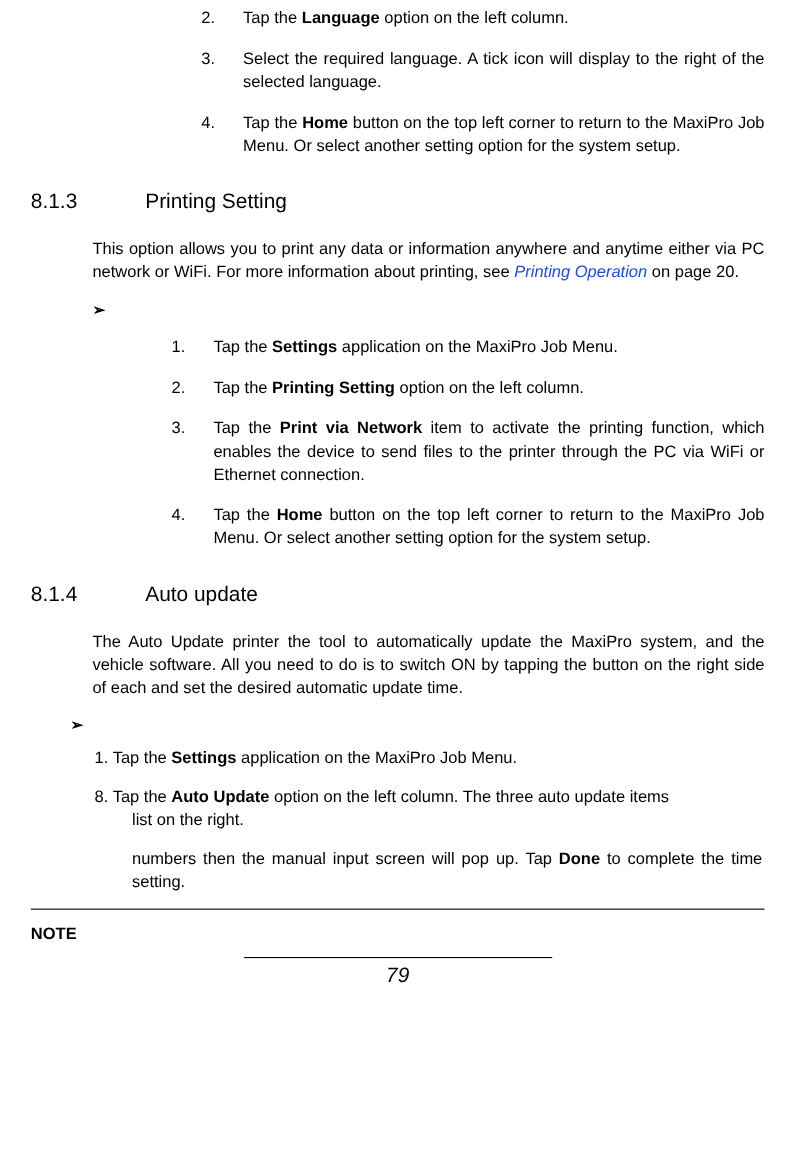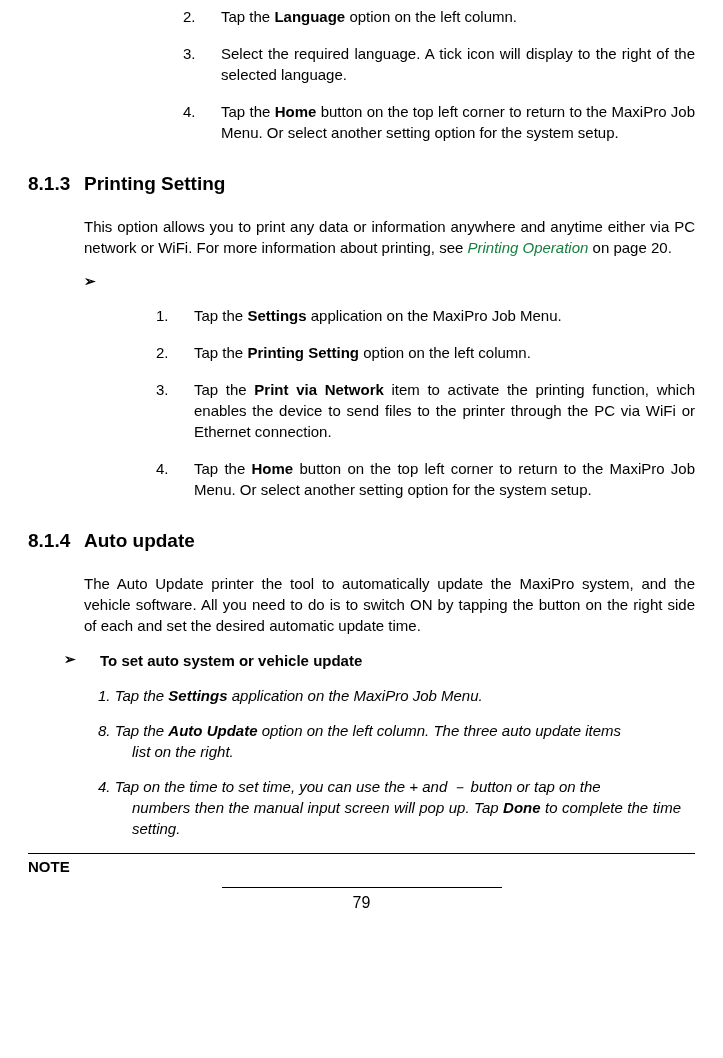--- a/index.html
+++ b/index.html
@@ -27,86 +27,87 @@
   .ol-steps .li-row {
     display: flex;
     margin-bottom: 16px;
     text-align: justify;
   }
   .li-num {
     flex: 0 0 38px;
   }
   .li-body { flex: 1; }
   .h3 {
-    font-weight: bold;
+    font-weight: normal;
     font-size: 19px;
     margin: 28px 0 18px 0;
     display: flex;
+    gap: 48px;
   }
   .h3-num { flex: 0 0 56px; }
   .para {
     margin: 0 0 14px 0;
     padding-left: 56px;
     text-align: justify;
   }
   .para-wide {
     text-align: justify;
     text-align-last: justify;
   }
-  .link { color: #15803d; font-style: italic; }
+  .link { color: #1d4ed8; font-style: italic; }
   .howto-row {
     display: flex;
     margin: 12px 0 14px 0;
     padding-left: 56px;
     font-weight: bold;
   }
   .howto-bullet { flex: 0 0 36px; font-size: 14px; }
   .ol-steps {
     padding-left: 128px;
     margin: 0;
   }
   .howto-row2 {
     display: flex;
     margin: 12px 0 10px 0;
     padding-left: 36px;
     font-weight: bold;
   }
   .ol-steps2 {
     padding-left: 56px;
-    margin: 14px;
-    font-style: italic;
+    margin: 2px;
   }
   .ol-steps2 .li-row {
     display: block;
     margin-bottom: 14px;
     text-align: justify;
   }
   .ol-steps2 .li-body-cont {
     display: block;
     padding-left: 34px;
   }
   .b { font-weight: bold; }
   .footer-line {
     border-top: 1.5px solid #000;
     margin: 6px 0 2px 0;
   }
   .note {
     font-weight: bold;
     font-size: 15px;
-    margin: 2px 0 10px 0;
+    margin: 12px 0 10px 0;
   }
   .page-num-line {
     border-top: 1px solid #000;
     width: 280px;
     margin: 10px auto 0 auto;
   }
   .page-num {
     text-align: center;
-    font-size: 16px;
+    font-size: 19px;
     padding-top: 4px;
+    font-style: italic;
   }
 </style>
 </head>
 <body>
 
 <div class="page">
 
   <div class="ol-continued">
     <div class="li-row">
       <span class="li-num">2.</span>
@@ -168,33 +169,31 @@
 
   <div class="h3">
     <span class="h3-num">8.1.4</span>
     <span>Auto update</span>
   </div>
 
   <p class="para">The Auto Update printer the tool to automatically update the MaxiPro system, and the vehicle software. All you need to do is to switch ON by tapping the button on the right side of each and set the desired automatic update time.</p>
 
   <div class="howto-row2">
     <span class="howto-bullet">➢</span>
-    <span>To set auto system or vehicle update</span>
   </div>
 
   <div class="ol-steps2">
     <div class="li-row">
       <span>1. Tap the </span><span class="b">Settings</span><span> application on the MaxiPro Job Menu.</span>
     </div>
     <div class="li-row">
       <span>8. Tap the </span><span class="b">Auto Update</span><span> option on the left column. The three auto update items </span>
       <span class="li-body-cont">list on the right.</span>
     </div>
     <div class="li-row">
-      <span>4. Tap on the time to set time, you can use the + and － button or tap on the </span>
       <span class="li-body-cont">
         <span>numbers then the manual input screen will pop up. Tap </span><span class="b">Done</span><span> to complete the time setting.</span>
       </span>
     </div>
   </div>
 
   <div class="footer-line"></div>
   <div class="note">NOTE</div>
 
   <div class="page-num-line"></div>

